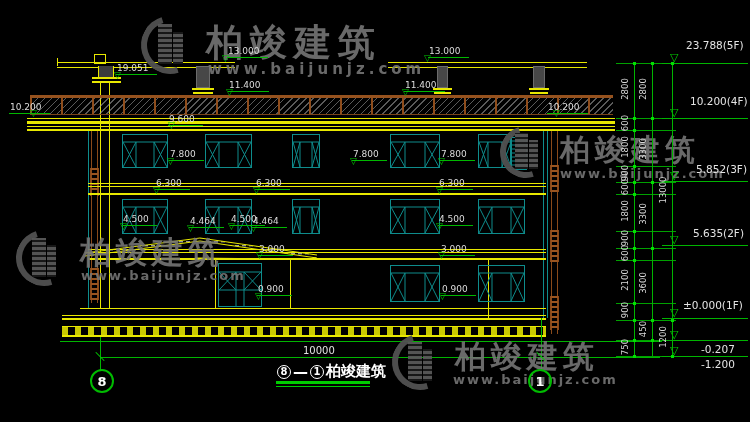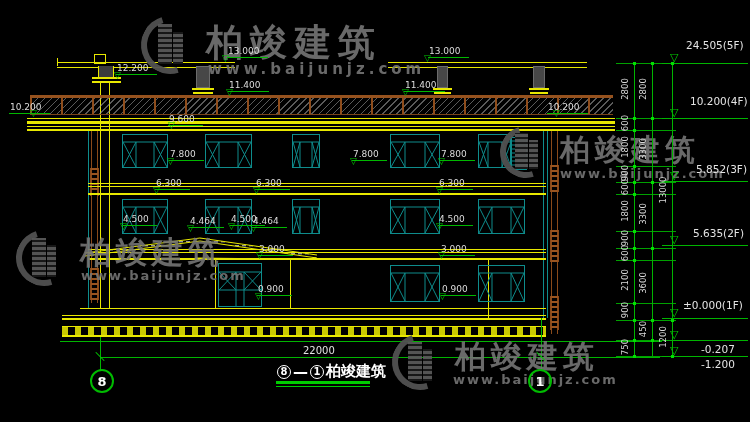--- a/index.html
+++ b/index.html
@@ -151,21 +151,21 @@
   <div class="yf" style="left:62px;top:315px;width:484px;height:1px;"></div>
   <div class="yf" style="left:62px;top:318px;width:484px;height:2px;"></div>
   <div class="phatch" style="left:62px;top:326px;width:484px;height:11px;"></div>
 
   <div class="grn" style="left:60px;top:341px;width:602px;height:1px;"></div>
   <div class="grn" style="left:100px;top:357px;width:560px;height:1px;"></div>
   <div class="grn" style="left:100px;top:337px;width:1px;height:33px;"></div>
   <div class="grn" style="left:541px;top:318px;width:1px;height:52px;"></div>
   <div class="slash" style="left:94px;top:356px;"></div>
   <div class="slash" style="left:535px;top:356px;"></div>
-  <div class="dimtext" style="left:303px;top:345px;">22000</div>
+  <div class="dimtext" style="left:303px;top:345px;">10000</div>
 
   <div class="bubble" style="left:90px;top:369px;">8</div>
   <div class="bubble" style="left:528px;top:369px;">1</div>
 
   <div id="titleblock" style="left:277px;top:362px;">
     <span class="tcirc">8</span>
     <span>—</span>
     <span class="tcirc">1</span>
     <span>柏竣建筑</span>
   </div>
@@ -314,21 +314,21 @@
         <line x1="1" y1="24" x2="16" y2="24" stroke="#0e8c8c" stroke-width="1"></line>
         <line x1="1" y1="28" x2="16" y2="28" stroke="#0e8c8c" stroke-width="1"></line>
         <line x1="9" y1="1" x2="9" y2="32" stroke="#0e8c8c" stroke-width="1"></line>
       </svg>
     </div>
   <div id="marklayer">
       <div class="lm" style="left: 227px; top: 46px;">13.000</div>
       <div class="tri" style="left: 222px; top: 54px;">▽</div>
       <div class="lm" style="left: 428px; top: 46px;">13.000</div>
       <div class="tri" style="left: 424px; top: 54px;">▽</div>
-      <div class="lm" style="left: 116px; top: 63px;">12.200</div>
+      <div class="lm" style="left: 116px; top: 63px;">19.051</div>
       <div class="tri" style="left: 114px; top: 71px;">▽</div>
       <div class="lm" style="left: 228px; top: 80px;">11.400</div>
       <div class="tri" style="left: 226px; top: 88px;">▽</div>
       <div class="lm" style="left: 404px; top: 80px;">11.400</div>
       <div class="tri" style="left: 402px; top: 88px;">▽</div>
       <div class="lm" style="left: 9px; top: 102px;">10.200</div>
       <div class="tri" style="left: 30px; top: 109px;">▽</div>
       <div class="lm" style="left: 547px; top: 102px;">10.200</div>
       <div class="tri" style="left: 553px; top: 109px;">▽</div>
       <div class="lm" style="left: 168px; top: 114px;">9.600</div>
@@ -357,21 +357,21 @@
       <div class="tri" style="left: 436px; top: 222px;">▽</div>
       <div class="lm" style="left: 258px; top: 244px;">3.000</div>
       <div class="tri" style="left: 256px; top: 251px;">▽</div>
       <div class="lm" style="left: 440px; top: 244px;">3.000</div>
       <div class="tri" style="left: 438px; top: 251px;">▽</div>
       <div class="lm" style="left: 257px; top: 284px;">0.900</div>
       <div class="tri" style="left: 255px; top: 292px;">▽</div>
       <div class="lm" style="left: 441px; top: 284px;">0.900</div>
       <div class="tri" style="left: 439px; top: 292px;">▽</div>
       <div class="flagline" style="left: 662px; top: 63px; width: 86px;"></div>
-      <div class="flaglab" style="left: 686px; top: 39px;">24.505(5F)</div>
+      <div class="flaglab" style="left: 686px; top: 39px;">23.788(5F)</div>
       <div class="ftri" style="left: 670px; top: 52px;">▽</div>
       <div class="flagline" style="left: 662px; top: 118px; width: 86px;"></div>
       <div class="flaglab" style="left: 690px; top: 95px;">10.200(4F)</div>
       <div class="ftri" style="left: 670px; top: 107px;">▽</div>
       <div class="flagline" style="left: 662px; top: 181px; width: 86px;"></div>
       <div class="flaglab" style="left: 696px; top: 163px;">5.852(3F)</div>
       <div class="ftri" style="left: 670px; top: 170px;">▽</div>
       <div class="flagline" style="left: 662px; top: 245px; width: 86px;"></div>
       <div class="flaglab" style="left: 693px; top: 227px;">5.635(2F)</div>
       <div class="ftri" style="left: 670px; top: 234px;">▽</div>

